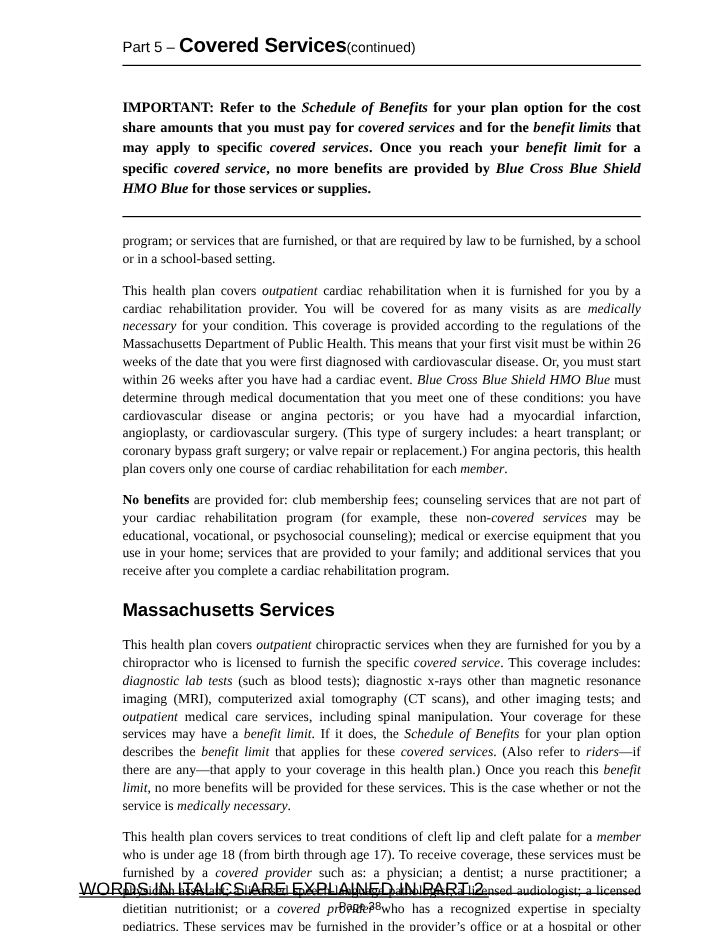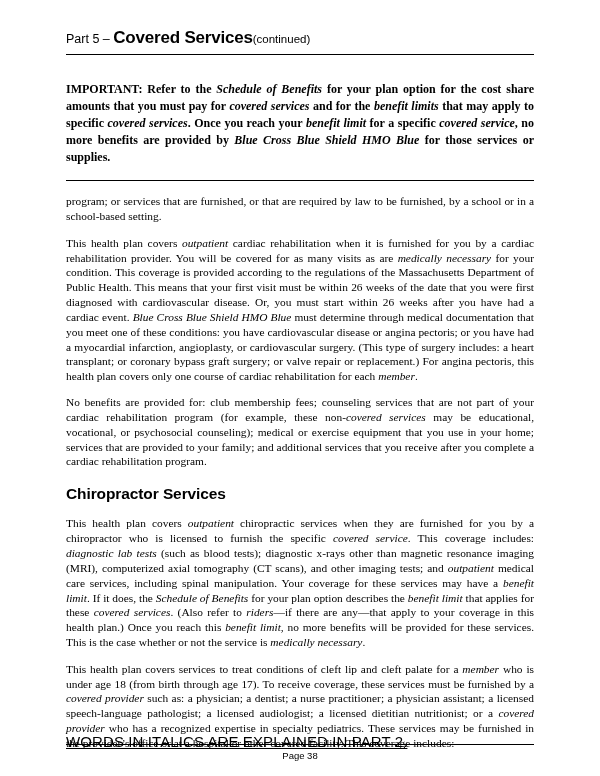--- a/index.html
+++ b/index.html
@@ -12,21 +12,21 @@
     height: 776px;
     font-family: "Liberation Serif", serif;
     color: #000000;
     overflow: hidden;
   }
   .page {
     position: relative;
     width: 600px;
     height: 776px;
     box-sizing: border-box;
-    padding: 28px 66px 0 66px;
+    padding: 28px 66px 0 102px;
   }
   
   .doc-header {
     font-family: "Liberation Sans", sans-serif;
     padding-bottom: 4px;
     white-space: nowrap;
   }
   .doc-header .part-label {
     font-size: 12.5px;
     font-weight: normal;
@@ -69,21 +69,21 @@
   .p-gap { margin-top: 11px !important; }
   .p-top { margin-top: 13px !important; }
   h2.section-head {
     font-family: "Liberation Sans", sans-serif;
     font-size: 15.5px;
     font-weight: bold;
     margin: 15px 0 4px 0;
     letter-spacing: -0.1px;
   }
   em, .it { font-style: italic; }
-  .bold { font-weight: normal; }
+  .bold { font-weight: bold; }
   
   .footer-note {
     position: absolute;
     left: 66px;
     bottom: 26px;
     font-family: "Liberation Sans", sans-serif;
     font-size: 15px;
     letter-spacing: 0.1px;
     text-decoration: underline;
   }
@@ -117,21 +117,21 @@
   <div class="important-block">
     <span>IMPORTANT:</span><span> Refer to the </span><i>Schedule of Benefits</i><span> for your plan option for the cost share amounts that you must pay for </span><i>covered services</i><span> and for the </span><i>benefit limits</i><span> that may apply to specific </span><i>covered services</i><span>. Once you reach your </span><i>benefit limit</i><span> for a specific </span><i>covered service</i><span>, no more benefits are provided by </span><i>Blue Cross Blue Shield HMO Blue</i><span> for those services or supplies.</span>
   </div>
   <div class="rule-mid"></div>
 
   <div class="body-text">
     <p class="p-top">program; or services that are furnished, or that are required by law to be furnished, by a school or in a school-based setting.</p>
     <div id="sections-root">
         <p><span>This health plan covers </span><em>outpatient</em><span> cardiac rehabilitation when it is furnished for you by a cardiac rehabilitation provider. You will be covered for as many visits as are </span><em>medically necessary</em><span> for your condition. This coverage is provided according to the regulations of the Massachusetts Department of Public Health. This means that your first visit must be within 26 weeks of the date that you were first diagnosed with cardiovascular disease. Or, you must start within 26 weeks after you have had a cardiac event. </span><em>Blue Cross Blue Shield HMO Blue</em><span> must determine through medical documentation that you meet one of these conditions: you have cardiovascular disease or angina pectoris; or you have had a myocardial infarction, angioplasty, or cardiovascular surgery. (This type of surgery includes: a heart transplant; or coronary bypass graft surgery; or valve repair or replacement.) For angina pectoris, this health plan covers only one course of cardiac rehabilitation for each </span><em>member</em><span>.</span></p>
         <p class="p-gap"><span class="bold">No benefits</span><span> are provided for: club membership fees; counseling services that are not part of your cardiac rehabilitation program (for example, these non-</span><em>covered services</em><span> may be educational, vocational, or psychosocial counseling); medical or exercise equipment that you use in your home; services that are provided to your family; and additional services that you receive after you complete a cardiac rehabilitation program.</span></p>
-        <h2 class="section-head">Chiropractor Services</h2>
+        <h2 class="section-head">Massachusetts Services</h2>
         <p><span>This health plan covers </span><em>outpatient</em><span> chiropractic services when they are furnished for you by a chiropractor who is licensed to furnish the specific </span><em>covered service</em><span>. This coverage includes: </span><em>diagnostic lab tests</em><span> (such as blood tests); diagnostic x-rays other than magnetic resonance imaging (MRI), computerized axial tomography (CT scans), and other imaging tests; and </span><em>outpatient</em><span> medical care services, including spinal manipulation. Your coverage for these services may have a </span><em>benefit limit</em><span>. If it does, the </span><em>Schedule of Benefits</em><span> for your plan option describes the </span><em>benefit limit</em><span> that applies for these </span><em>covered services</em><span>. (Also refer to </span><em>riders</em><span>—if there are any—that apply to your coverage in this health plan.) Once you reach this </span><em>benefit limit</em><span>, no more benefits will be provided for these services. This is the case whether or not the service is </span><em>medically necessary</em><span>.</span></p>
         <p><span>This health plan covers services to treat conditions of cleft lip and cleft palate for a </span><em>member</em><span> who is under age 18 (from birth through age 17). To receive coverage, these services must be furnished by a </span><em>covered provider</em><span> such as: a physician; a dentist; a nurse practitioner; a physician assistant; a licensed speech-language pathologist; a licensed audiologist; a licensed dietitian nutritionist; or a </span><em>covered provider</em><span> who has a recognized expertise in specialty pediatrics. These services may be furnished in the provider’s office or at a hospital or other covered facility. This coverage includes:</span></p>
       </div>
   </div>
 
   <div class="footer-note">WORDS IN ITALICS ARE EXPLAINED IN PART 2.</div>
   <div class="footer-rule"></div>
   <div class="page-number">Page 38</div>
 </div>
 

